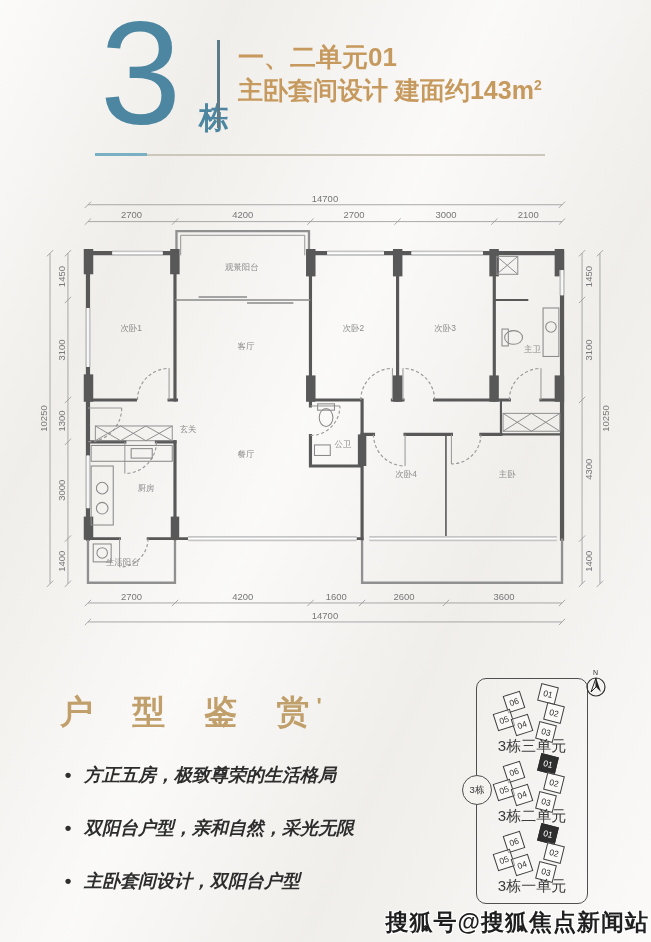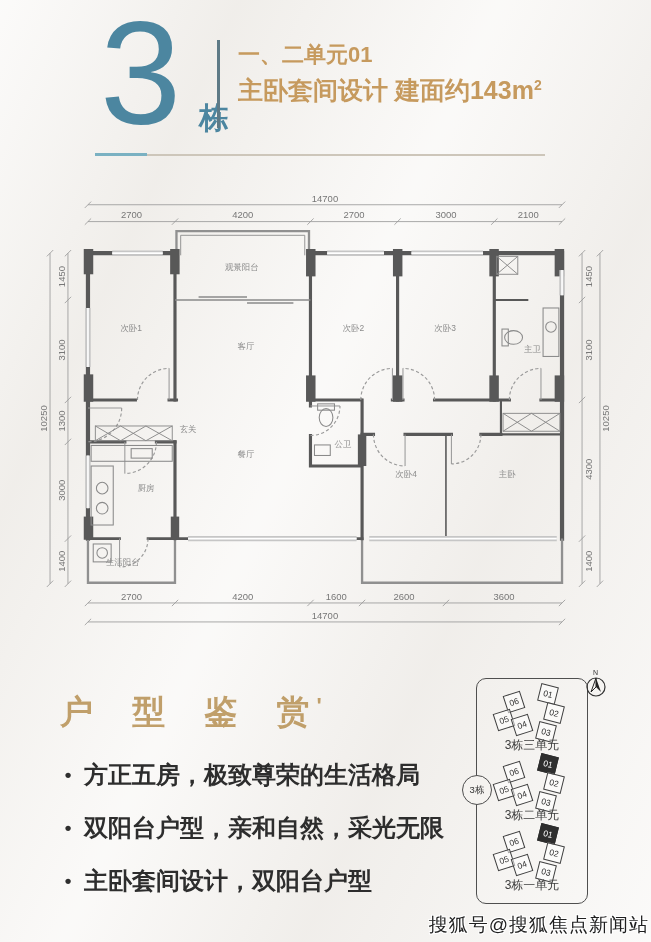--- a/index.html
+++ b/index.html
@@ -10,51 +10,51 @@
     background-image:linear-gradient(115deg,
       rgba(255,255,255,.65) 0%, rgba(231,228,223,.35) 22%,
       rgba(255,255,255,.55) 46%, rgba(233,230,226,.4) 68%,
       rgba(255,255,255,.6) 100%);
   }
   
   .bignum{position:absolute;left:100px;top:14px;font-size:146px;line-height:.82;
     color:#4c86a0;font-weight:500;letter-spacing:-4px;}
   .bigsuffix{position:absolute;left:199px;top:98px;font-size:30px;color:#4c86a0;font-weight:700;}
   .hdr-divider{position:absolute;left:217px;top:40px;width:3px;height:88px;background:#5e7a86;}
-  .unit-line{position:absolute;left:238px;top:40px;font-size:22px;font-weight:700;color:#c69a5e;}
+  .unit-line{position:absolute;left:238px;top:40px;font-size:26px;font-weight:700;color:#c69a5e;}
   .spec-line{position:absolute;left:238px;top:74px;font-size:25px;font-weight:700;color:#c69a5e;}
   .spec-line sup{font-size:14px;}
   .rule-teal{position:absolute;left:95px;top:153px;width:52px;height:3px;background:#7ab1c2;}
   .rule-thin{position:absolute;left:147px;top:154px;width:398px;height:1.5px;background:#cdc6ba;}
   
   .plan{position:absolute;left:30px;top:190px;width:590px;height:453px;}
   
   .sec-title{position:absolute;left:60px;top:690px;font-size:33px;font-weight:700;
     color:#c09f6a;letter-spacing:15px;white-space:nowrap;}
   .sec-title .mark{font-size:22px;letter-spacing:0;vertical-align:10px;margin-left:-8px;}
   .bullets{position:absolute;left:52px;top:762px;width:400px;}
   .bullet{display:flex;align-items:flex-start;margin-bottom:27px;}
   .bullet .dot{width:32px;font-size:19px;color:#2e2e2e;font-weight:700;line-height:26px;text-align:center;}
-  .bullet .txt{font-size:24px;font-weight:700;color:#2d2d2d;line-height:26px;}
+  .bullet .txt{font-size:18px;font-weight:700;color:#2d2d2d;line-height:26px;font-style:italic;}
   
   .minimap{position:absolute;left:476px;top:678px;width:110px;height:224px;
     border:1.5px solid #4f4f4f;border-radius:10px;}
   .cluster{position:absolute;left:0;width:110px;height:68px;}
   .tile{position:absolute;width:16px;height:16px;border:1.1px solid #3f3f3f;
     font-size:8.5px;line-height:16px;text-align:center;color:#2e2e2e;
     background:rgba(255,255,255,.55);}
   .tile.hl{background:#2e2e2e;color:#fff;border-color:#2e2e2e;}
   .cluster-label{position:absolute;top:52px;left:0;width:110px;text-align:center;
-    font-size:12px;color:#3c3c3c;}
+    font-size:15px;color:#3c3c3c;}
   .badge{position:absolute;left:-15px;top:96px;width:28px;height:28px;border-radius:50%;
     border:1.4px solid #4f4f4f;background:#f5f3f0;font-size:9.5px;color:#333;
     display:flex;align-items:center;justify-content:center;}
   .compass{position:absolute;left:104px;top:-12px;width:30px;height:34px;}
   
-  .watermark{position:absolute;right:2px;bottom:4px;font-size:19px;font-weight:400;
+  .watermark{position:absolute;right:2px;bottom:4px;font-size:23px;font-weight:700;
     color:#1f1f1f;letter-spacing:1px;
     text-shadow:-1px -1px 0 #fff,1px -1px 0 #fff,-1px 1px 0 #fff,1px 1px 0 #fff;}
 </style>
 </head>
 <body>
 
 <div class="page">
 
   <div class="bignum">3</div>
   <div class="bigsuffix">栋</div>

